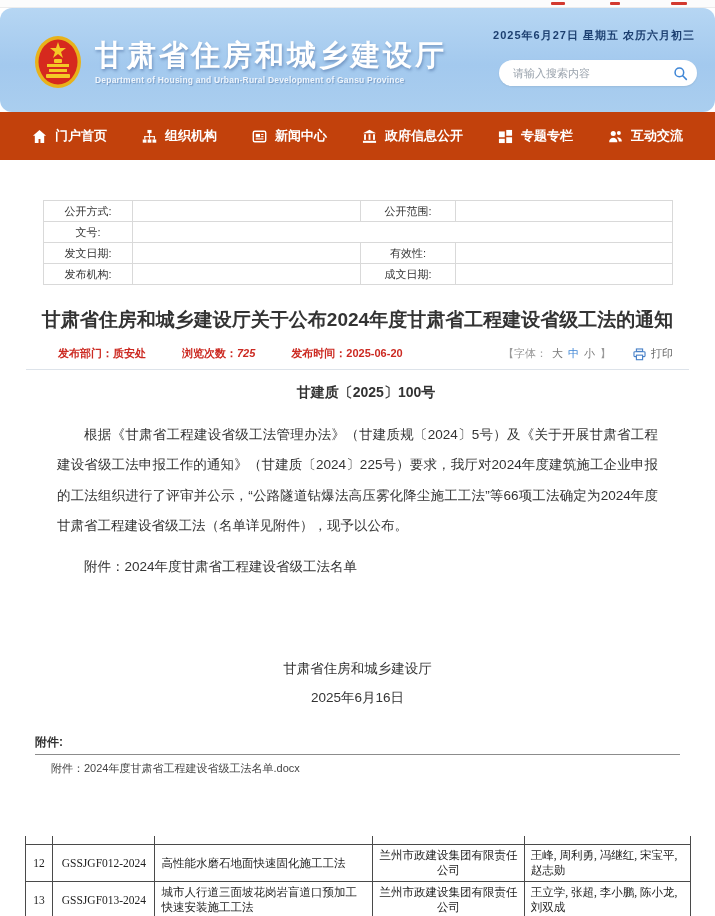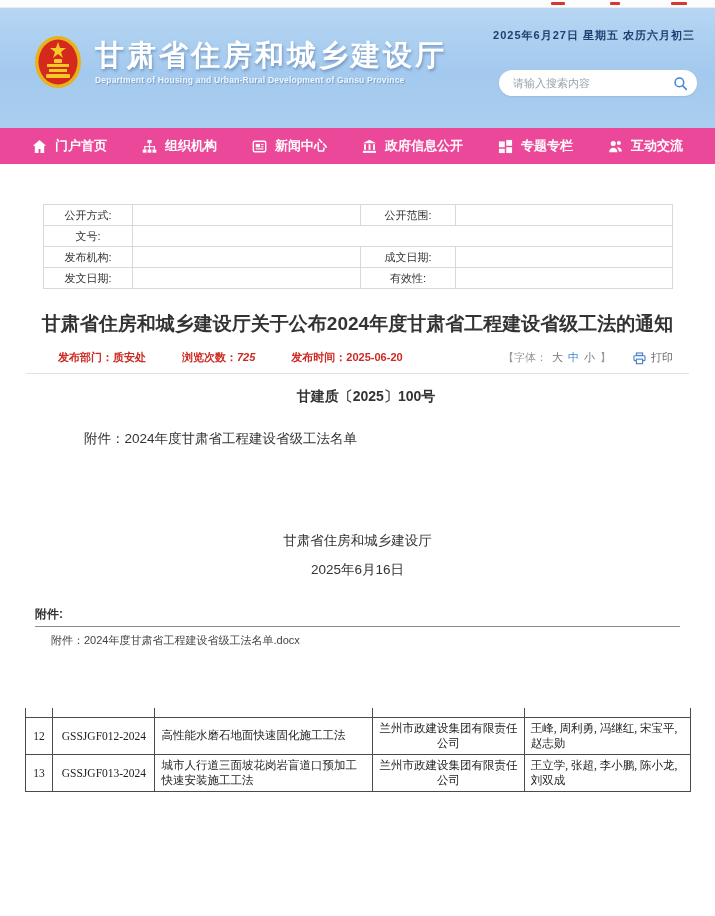--- a/index.html
+++ b/index.html
@@ -5,36 +5,36 @@
   * { margin:0; padding:0; box-sizing:border-box; }
   body { background:#fff; }
   .page { width:715px; height:916px; position:relative; overflow:hidden;
           font-family:"Liberation Sans","DejaVu Sans",sans-serif; background:#fff; }
 
   
   .top-strip { height:8px; background:#fcfcfc; border-bottom:1px solid #ececec; position:relative; }
   .top-strip .frag { position:absolute; top:2px; height:3px; background:#d2392f; border-radius:1px; }
 
   
-  .banner { height:120px; background:linear-gradient(180deg,#b6d6f3 0%,#a3c9ee 55%,#aaceef 100%); position:relative; }
+  .banner { height:104px; background:linear-gradient(180deg,#b6d6f3 0%,#a3c9ee 55%,#aaceef 100%); position:relative;border-radius:12px; }
   .date-line { position:absolute; top:20px; right:20px; color:#1c3f70; font-size:11px; font-weight:bold; letter-spacing:1px; }
   .brand { position:absolute; left:34px; top:26px; display:flex; align-items:center; gap:13px; }
   .emblem { width:48px; height:56px; flex:0 0 auto; }
   .site-title { color:#fff; font-size:29px; font-weight:bold; letter-spacing:3px;
                 text-shadow:1px 2px 3px rgba(50,85,140,.45); line-height:1.15; }
   .site-subtitle { color:#eef5fc; font-size:8.5px; font-weight:bold; margin-top:3px; letter-spacing:.2px;
                    text-shadow:1px 1px 1px rgba(50,85,140,.4); }
-  .search { position:absolute; right:18px; top:62px; width:198px; height:26px; background:#fff;
+  .search { position:absolute; right:18px; top:52px; width:198px; height:26px; background:#fff;
             border-radius:14px; display:flex; align-items:center; padding:0 9px 0 14px; box-shadow:0 1px 2px rgba(0,0,0,.08); }
   .search input { border:none; outline:none; flex:1; font-size:11px; color:#333; background:transparent;
                   font-family:"Liberation Sans",sans-serif; }
   .search input::placeholder { color:#9aa3ad; }
 
   
-  .nav { height:36px; background:#ec4899; display:flex; align-items:center; justify-content:space-between; padding:0 32px; }
+  .nav { height:48px; background:#c2410c; display:flex; align-items:center; justify-content:space-between; padding:0 32px; }
   .nav-item { display:flex; align-items:center; gap:8px; color:#fff; font-size:13px; font-weight:bold;
               text-decoration:none; cursor:pointer; white-space:nowrap; }
   .nav-item svg { display:block; }
 
   
   .meta-table { margin:40px auto 0; width:630px; border-collapse:collapse; font-size:11px; color:#333; }
   .meta-table td { border:1px solid #d9d9d9; height:21px; padding:0 6px; background:#fff; }
   .meta-table td.lbl { text-align:center; white-space:nowrap; }
 
   
@@ -185,29 +185,29 @@
       <td class="lbl">公开方式:</td>
       <td></td>
       <td class="lbl">公开范围:</td>
       <td></td>
     </tr>
     <tr>
       <td class="lbl">文号:</td>
       <td colspan="3"></td>
     </tr>
     <tr>
+      <td class="lbl">发文日期:</td>
+      <td></td>
+      <td class="lbl">有效性:</td>
+      <td></td>
+    </tr>
+    <tr>
       <td class="lbl">发布机构:</td>
       <td></td>
       <td class="lbl">成文日期:</td>
-      <td></td>
-    </tr>
-    <tr>
-      <td class="lbl">发文日期:</td>
-      <td></td>
-      <td class="lbl">有效性:</td>
       <td></td>
     </tr>
   </tbody>
     </table>
 
   <h1 class="article-title">甘肃省住房和城乡建设厅关于公布2024年度甘肃省工程建设省级工法的通知</h1>
 
   <div class="article-meta">
     <span class="grp red"><span>发布部门：</span><span>质安处</span></span>
     <span class="grp red"><span>浏览次数：</span><span class="views-val">725</span></span>
@@ -228,20 +228,21 @@
           </g>
         </svg>
       <span>打印</span>
     </span>
   </div>
   <hr class="meta-rule">
 
   <div class="doc-number">甘建质〔2025〕100号</div>
 
   <div class="body-text">
+    <p class="indent">根据《甘肃省工程建设省级工法管理办法》（甘建质规〔2024〕5号）及《关于开展甘肃省工程建设省级工法申报工作的通知》（甘建质〔2024〕225号）要求，我厅对2024年度建筑施工企业申报的工法组织进行了评审并公示，“公路隧道钻爆法高压雾化降尘施工工法”等66项工法确定为2024年度甘肃省工程建设省级工法（名单详见附件），现予以公布。</p>
     <p class="attach-line">附件：2024年度甘肃省工程建设省级工法名单</p>
     <div class="signature">
       <div>甘肃省住房和城乡建设厅</div>
       <div>2025年6月16日</div>
     </div>
   </div>
 
   <div class="attach-section">
     <div class="attach-label">附件:</div>
     <hr class="attach-rule">

